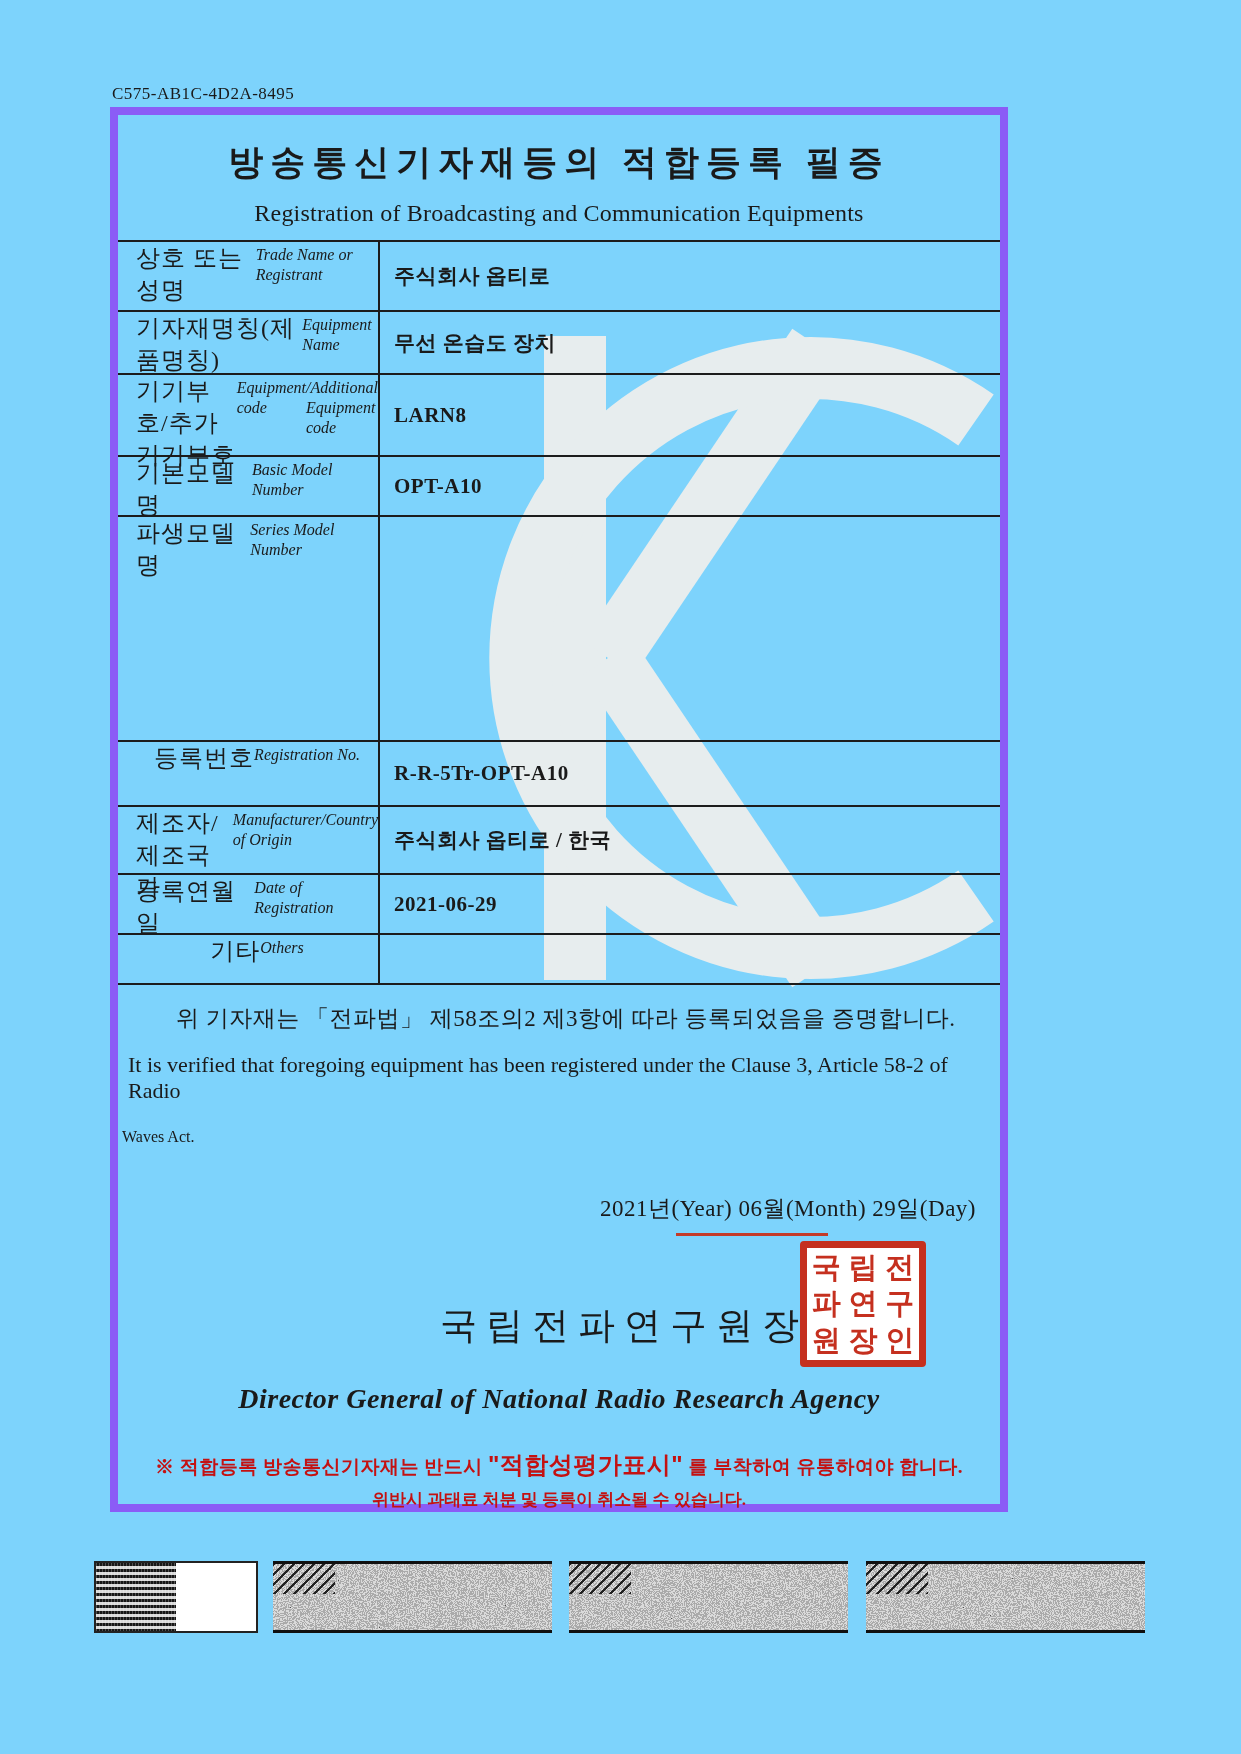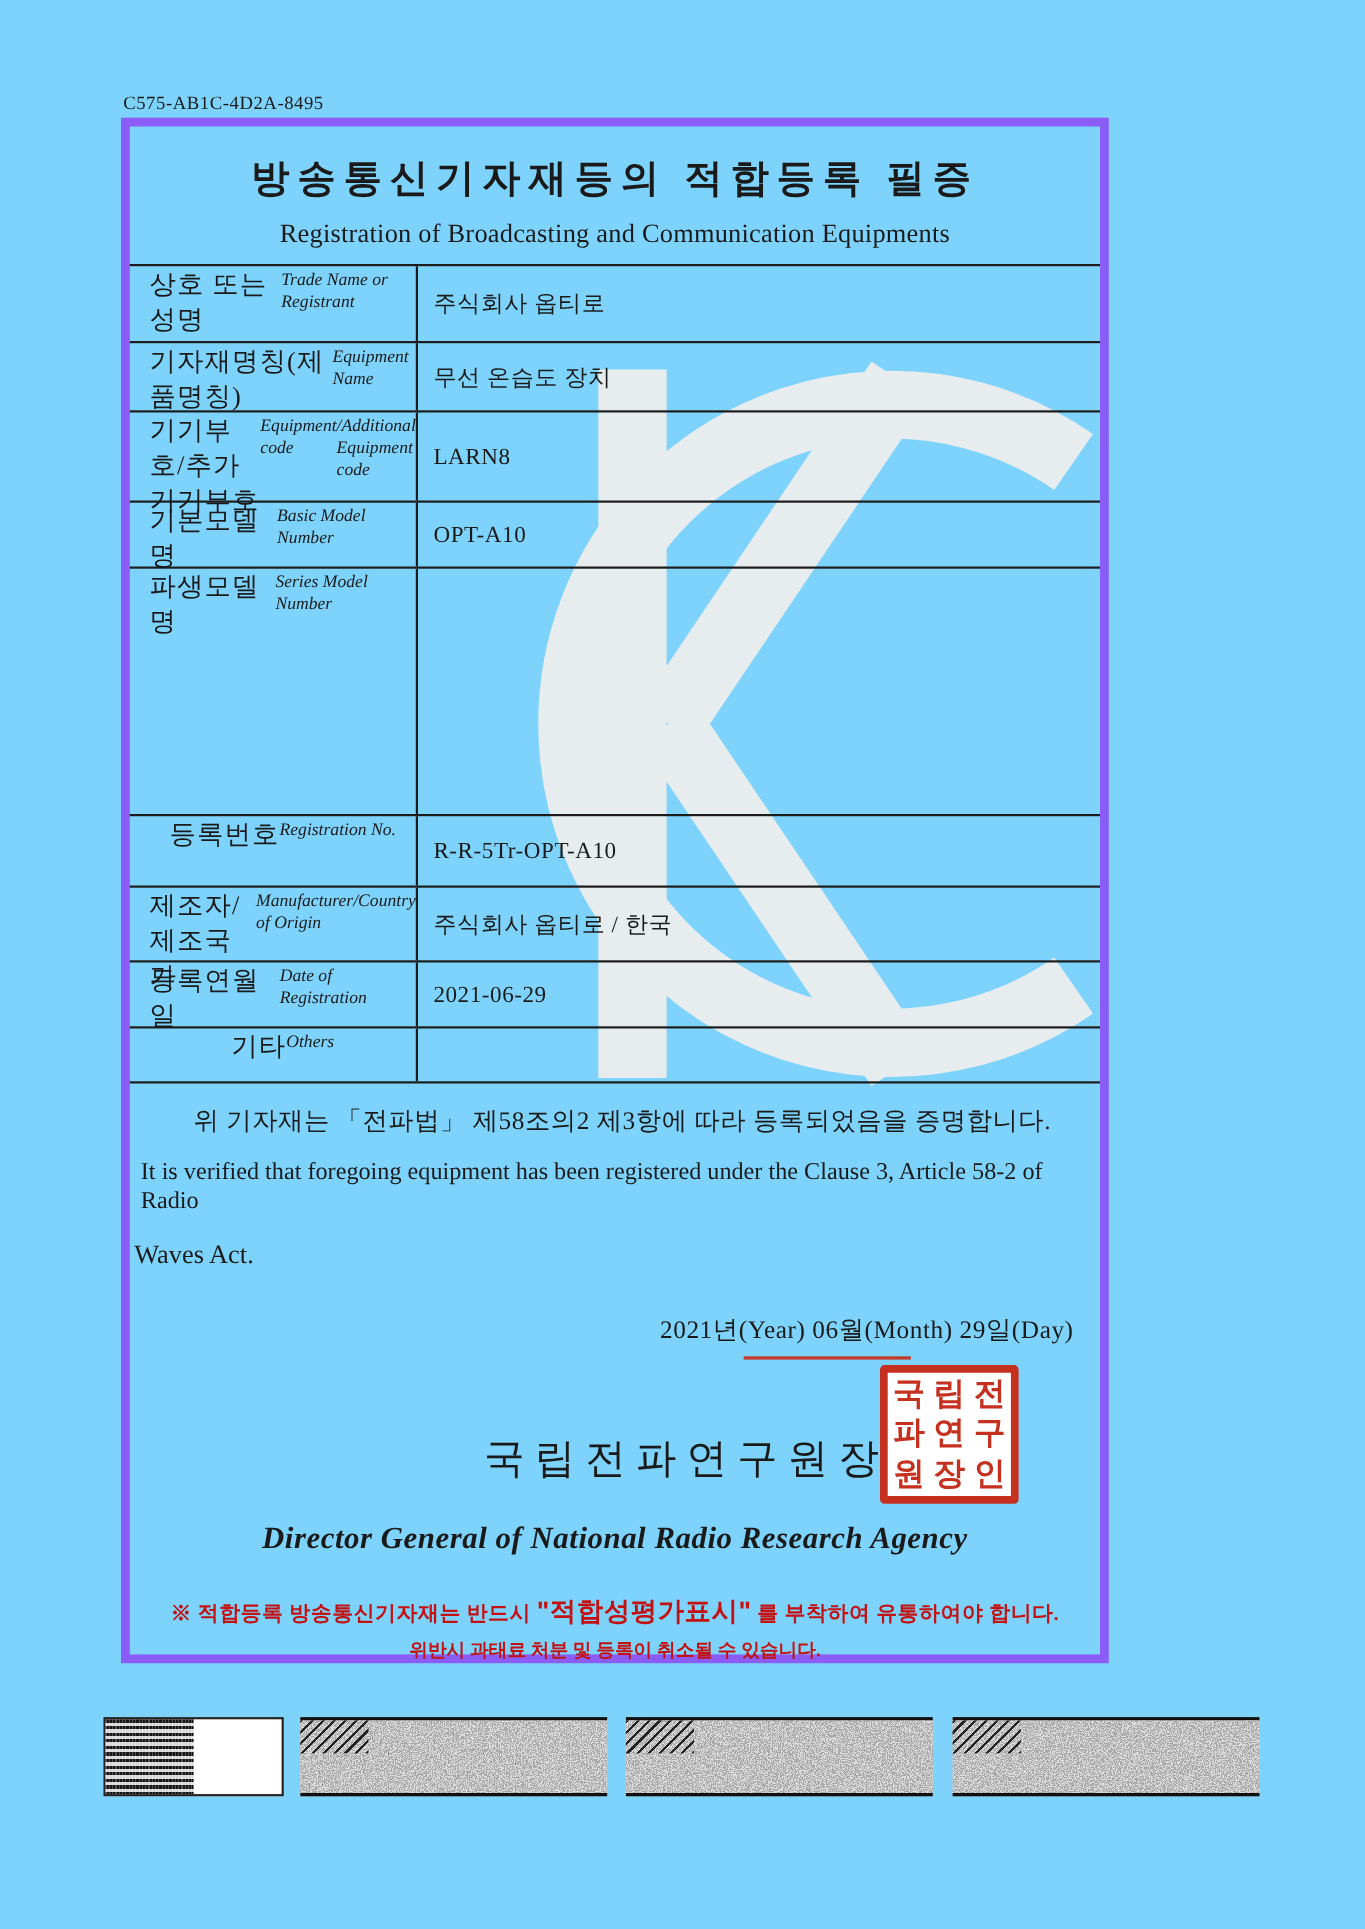--- a/index.html
+++ b/index.html
@@ -23,28 +23,28 @@
   .tbl { border-top:2px solid #1c1c1c; }
   .row { display:flex; border-bottom:2px solid #1c1c1c; box-sizing:border-box; }
   .lbl {
     width:262px; border-right:2px solid #1c1c1c; box-sizing:border-box;
     padding-left:18px; display:flex; flex-direction:row; justify-content:center;
   }
   .lbl-ko { font-size:24px; letter-spacing:1px; }
   .lbl-en { font-size:16px; font-style:italic; margin-top:3px; line-height:1.25; }
   .val {
     flex:1; display:flex; align-items:center; padding-left:14px;
-    font-size:21px; font-weight:normal; letter-spacing:.5px;
+    font-size:21px; font-weight:bold; letter-spacing:.5px;
   }
   .h70{height:70px}.h63{height:63px}.h82{height:82px}.h60{height:60px}
   .h225{height:225px}.h65{height:65px}.h68{height:68px}.h50{height:50px}
 
   .stmt-ko  { margin-top:18px; padding-left:58px; font-size:23px; letter-spacing:.5px; }
   .stmt-en1 { margin-top:18px; padding-left:10px; font-size:22px; }
-  .stmt-en2 { margin-top:24px; padding-left:4px;  font-size:24px; }
+  .stmt-en2 { margin-top:24px; padding-left:4px;  font-size:16px; }
 
   .date-line { position:absolute; top:1078px; right:24px; font-size:23px; letter-spacing:.5px; }
 
   .stamp-streak { position:absolute; left:558px; top:1118px; width:152px; height:3px; background:#c43a27; }
   .stamp {
     position:absolute; left:682px; top:1126px; width:126px; height:126px;
     border:7px solid #c5301f; border-radius:4px; box-sizing:border-box;
     display:grid; grid-template-columns:repeat(3,1fr); place-items:center; padding:1px;
     background:#fff;
   }

